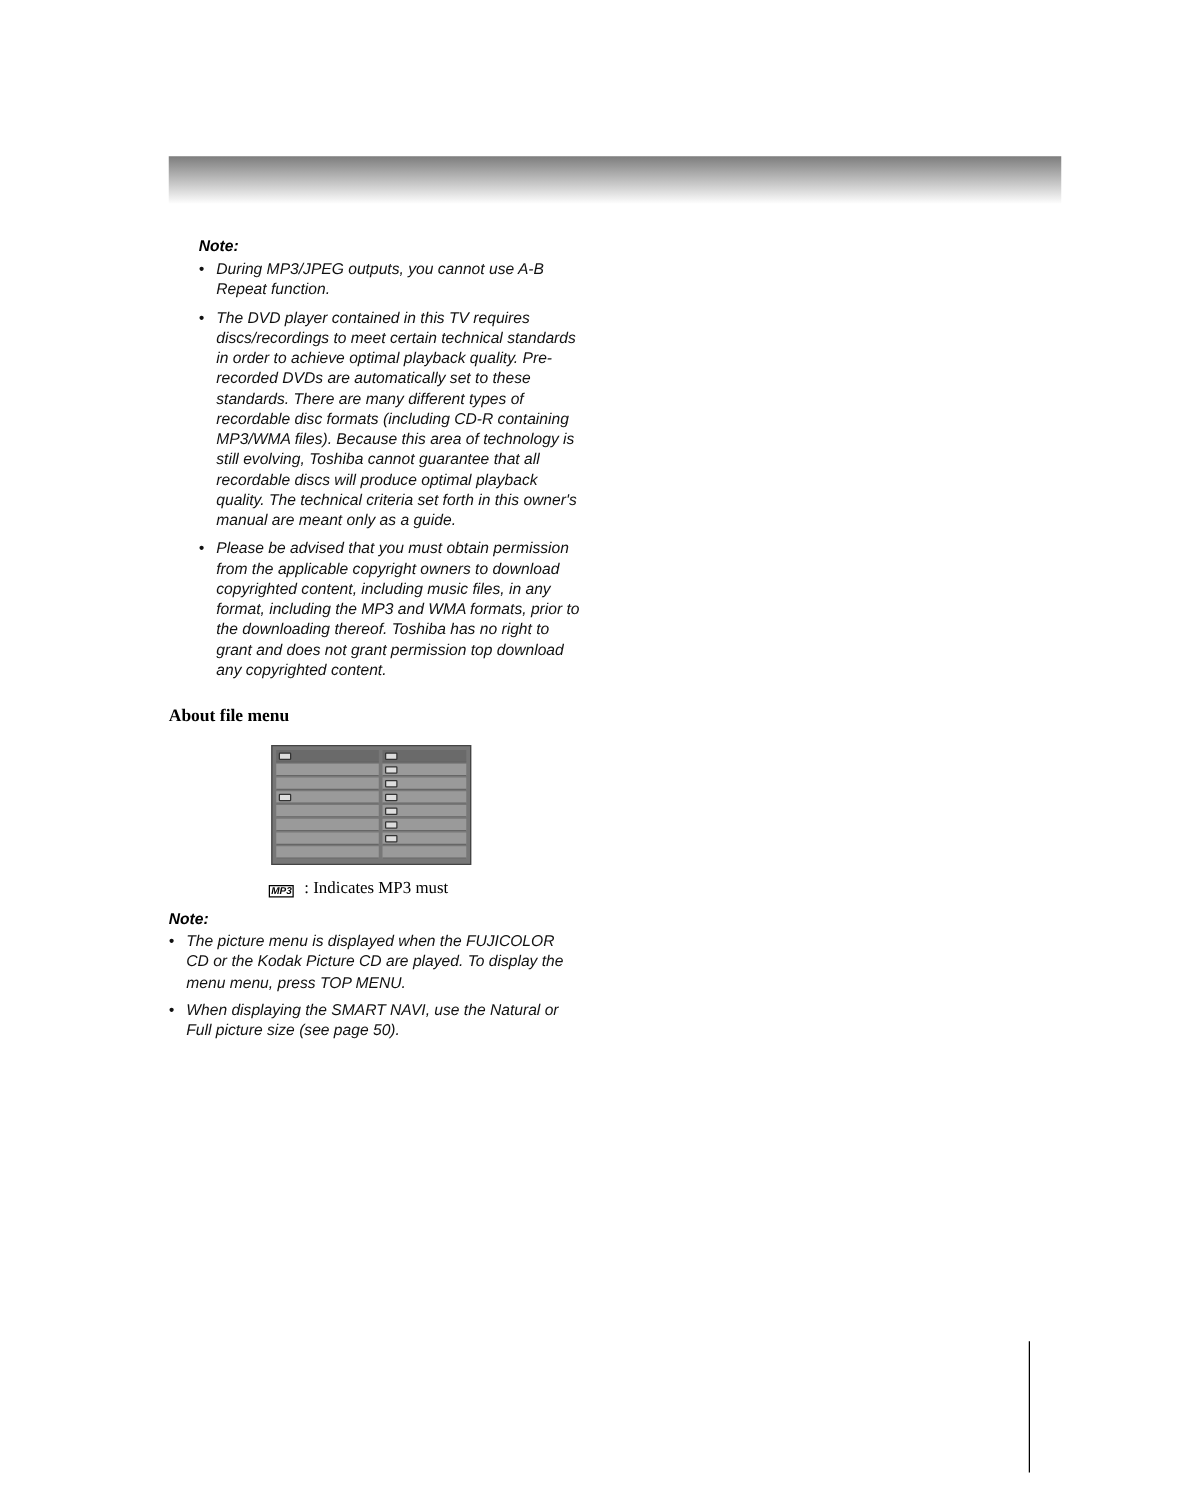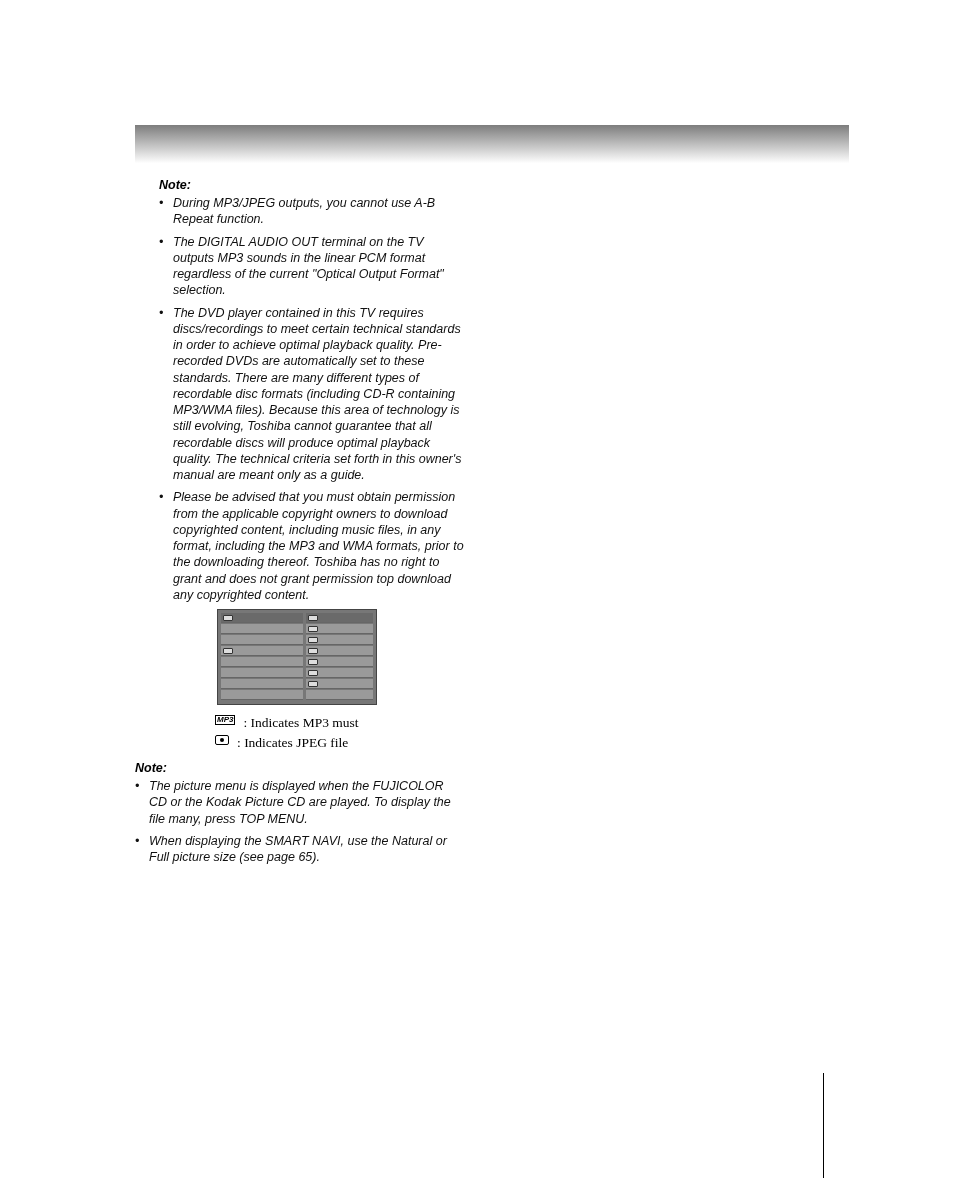--- a/index.html
+++ b/index.html
@@ -14,21 +14,21 @@
   .header-band {
     position: absolute;
     top: 125px;
     left: 135px;
     width: 714px;
     height: 38px;
     background: linear-gradient(to bottom, #7d7d7d 0%, #fefefe 100%);
   }
   .content {
     position: absolute;
-    top: 178px;
+    top: 190px;
     left: 135px;
     width: 720px;
   }
   .note-heading {
     font-family: Arial, Helvetica, sans-serif;
     font-weight: bold;
     font-style: italic;
     font-size: 12.5px;
     margin-left: 24px;
   }
@@ -93,21 +93,21 @@
     border: 1px solid #333;
     border-radius: 1px;
   }
   .file-menu-graphic .row.first { background: #6a6a6a; }
   .icon-line {
     font-family: Georgia, 'Times New Roman', serif;
     font-size: 13.5px;
     margin-left: 80px;
     margin-top: 10px;
     display: flex;
-    align-items: flex-start;
+    align-items: flex-end;
     gap: 8px;
   }
   .icon-line + .icon-line { margin-top: 4px; }
   .mp3-icon {
     display: inline-block;
     font-family: Arial, sans-serif;
     font-size: 8px;
     font-weight: bold;
     font-style: italic;
     border: 1px solid #000;
@@ -172,25 +172,25 @@
 </head>
 <body>
 
 <div class="header-band"></div>
 
 <div class="content">
 
   <div class="note-heading">Note:</div>
   <ul class="note-list">
     <li>During MP3/JPEG outputs, you cannot use A-B Repeat function.</li>
-    <li>The DIGITAL AUDIO OUT terminal on the TV outputs MP3 sounds in the linear PCM format regardless of the current "Optical Output Format" selection.</li>
     <li>The DVD player contained in this TV requires discs/recordings to meet certain technical standards in order to achieve optimal playback quality.  Pre-recorded DVDs are automatically set to these standards.  There are many different types of recordable disc formats (including CD-R containing MP3/WMA files).  Because this area of technology is still evolving, Toshiba cannot guarantee that all recordable discs will produce optimal playback quality. The technical criteria set forth in this owner's manual are meant only as a guide.</li>
     <li>Please be advised that you must obtain permission from the applicable copyright owners to download copyrighted content, including music files, in any format, including the MP3 and WMA formats, prior to the downloading thereof. Toshiba has no right to grant and does not grant permission top download any copyrighted content.</li>
   </ul>
 
+  <div class="section-heading">About file menu</div>
 
   <div class="file-menu-graphic">
     <div class="col left">
       <div class="row first">
           <span class="ic"></span>
         </div>
       <div class="row"></div>
         <div class="row"></div>
         <div class="row">
           <span class="ic"></span>
@@ -223,26 +223,22 @@
           <span class="ic"></span>
         </div>
         <div class="row"></div>
     </div>
   </div>
 
   <div class="icon-line">
     <span class="mp3-icon">MP3</span>
     <span>: Indicates MP3 must</span>
   </div>
-  <div class="icon-line">
-    <span class="jpeg-icon"></span>
-    <span>: Indicates JPEG file</span>
-  </div>
 
   <div class="note-heading-2">Note:</div>
   <ul class="note-list-2">
-    <li>The picture menu is displayed when the FUJICOLOR CD or the Kodak Picture CD are played. To display the file many, press TOP MENU.</li>
-    <li>When displaying the SMART NAVI, use the Natural or Full picture size (see page 65).</li>
+    <li>The picture menu is displayed when the FUJICOLOR CD or the Kodak Picture CD are played. To display the menu menu, press TOP MENU.</li>
+    <li>When displaying the SMART NAVI, use the Natural or Full picture size (see page 50).</li>
   </ul>
 
 </div>
 
 <div class="right-marker"></div>
 
 </body></html>

